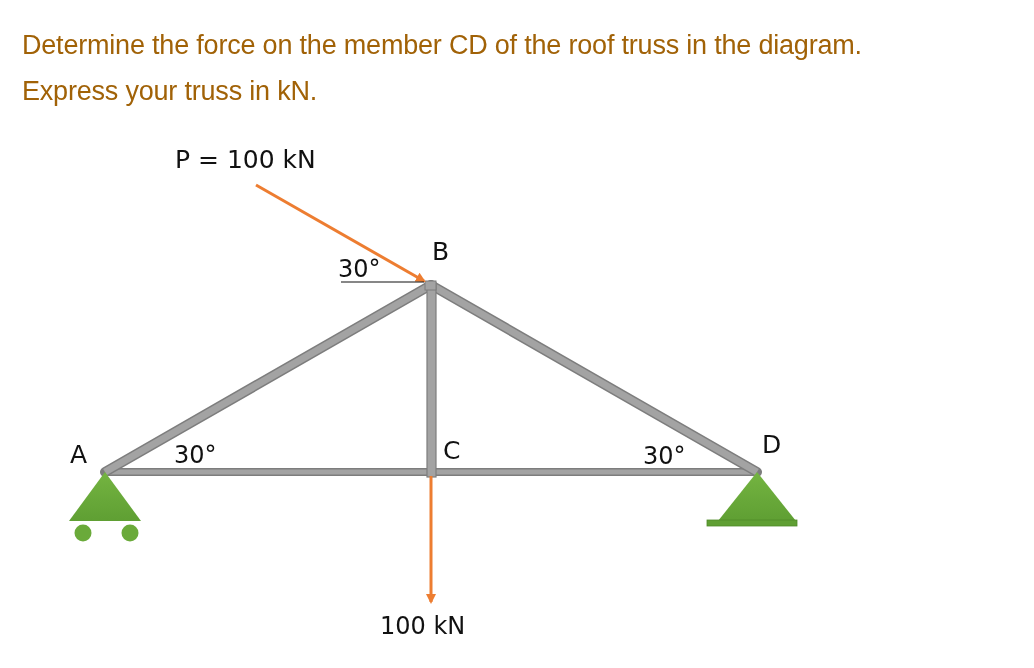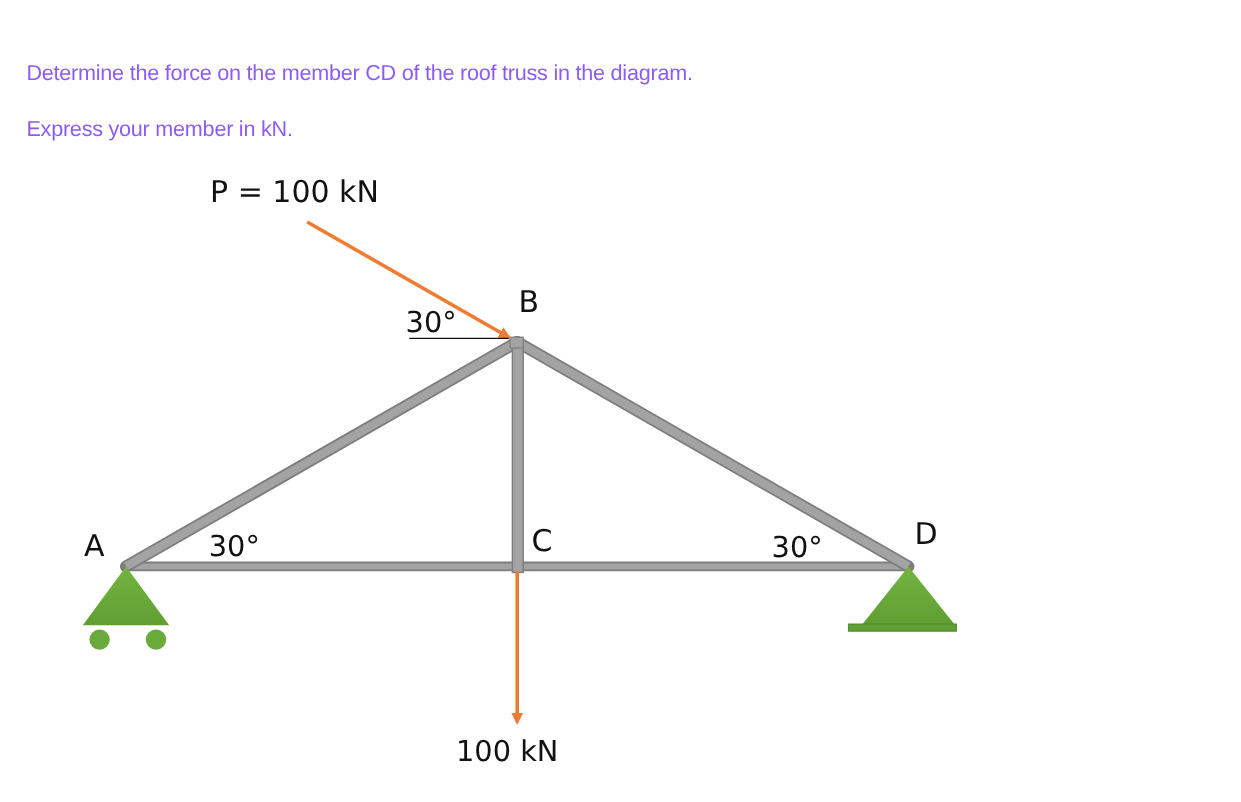--- a/index.html
+++ b/index.html
@@ -1,31 +1,31 @@
 <!DOCTYPE html>
 <html><head>
 <meta charset="utf-8">
 <style>
   html, body { margin:0; padding:0; background:#ffffff; }
   body { width:1034px; height:668px; position:relative; overflow:hidden; }
   .question {
     position:absolute; left:22px; top:22px;
-    font-family:"Liberation Sans", sans-serif; font-size:18px; color:#8b5cf6;
-    line-height:46px; letter-spacing:-0.2px;margin-top:16px;
+    font-family:"Liberation Sans", sans-serif; font-size:27px; color:#a16207;
+    line-height:46px; letter-spacing:-0.2px;
   }
   .question div { white-space:nowrap; }
   svg#truss { position:absolute; left:0; top:0; }
   .lbl { font-family:"DejaVu Sans", sans-serif; fill:#111; }
 </style>
 </head>
 <body>
 
 <div class="question">
   <div>Determine the force on the member CD of the roof truss in the diagram.</div>
-  <div>Express your member in kN.</div>
+  <div>Express your truss in kN.</div>
 </div>
 
 <svg id="truss" width="1034" height="668" viewBox="0 0 1034 668">
   <defs>
     <marker id="arrowOrange" markerWidth="10" markerHeight="10" refX="8" refY="5" orient="auto" markerUnits="userSpaceOnUse">
       <path d="M0,0 L10,5 L0,10 Z" fill="#ed7d31"></path>
     </marker>
     <linearGradient id="supGrad" x1="0" y1="0" x2="0" y2="1">
       <stop offset="0" stop-color="#74b441"></stop>
       <stop offset="1" stop-color="#5f9f33"></stop>

